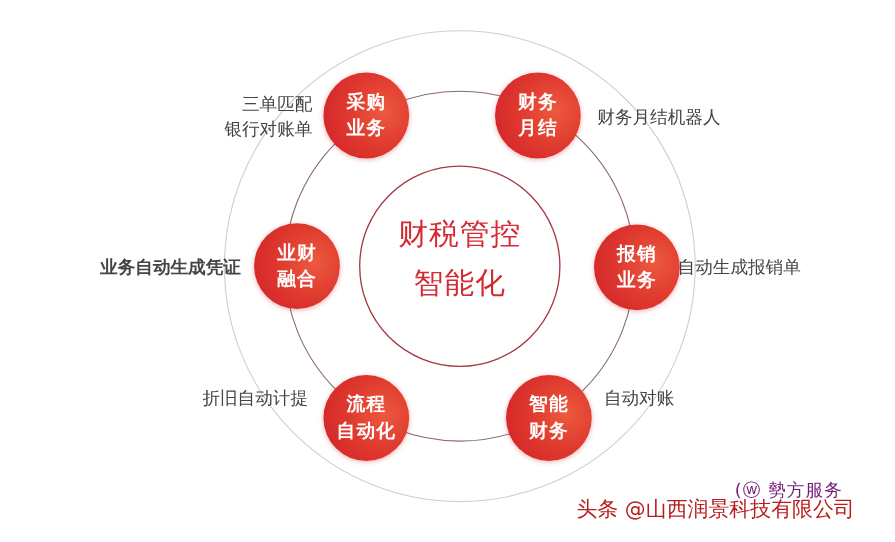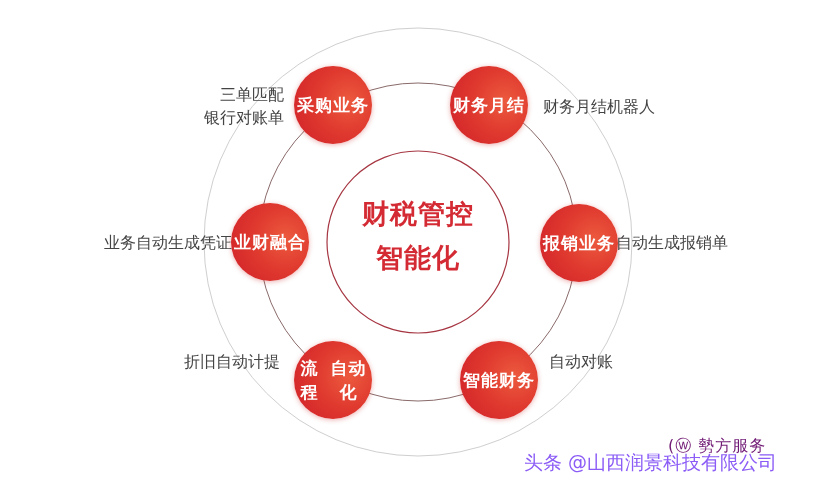--- a/index.html
+++ b/index.html
@@ -6,44 +6,44 @@
   body {
     width: 814px; height: 493px; position: relative; overflow: hidden;
     background: #ffffff;
     font-family: "DejaVu Sans", "Liberation Sans", sans-serif;
   }
   .rings { position: absolute; left: 0; top: 0; }
   .node {
     position: absolute; width: 78px; height: 78px; border-radius: 50%;
     background: radial-gradient(circle at 70% 45%, #ec5a3e 0%, #e03a2f 45%, #cf1f28 100%);
     box-shadow: 0 1px 5px rgba(200,30,30,0.35);
-    display: flex; flex-direction: row; align-items: center; justify-content: center;
+    display: flex; flex-direction: column; align-items: center; justify-content: center;
     color: #ffffff; font-weight: bold; font-size: 17px; line-height: 24px;
     text-align: center; letter-spacing: 1px;
   }
   .node span { display: block; }
   .center-label {
     position: absolute; left: 328px; top: 192px; width: 180px;
-    text-align: center; color: #d42a33; font-weight: bold;
+    text-align: center; color: #d42a33; font-weight: normal;
     font-size: 27px; line-height: 44px; letter-spacing: 1px;
   }
   .center-label span { display: block; }
   .desc {
     position: absolute; color: #444444; font-size: 16px; line-height: 23px;
     white-space: nowrap;
   }
   .desc span { display: block; }
   .right { text-align: left; }
   .left { text-align: right; }
   .watermark-faint {
     position: absolute; left: 668px; top: 436px; color: #701a75;
     font-size: 16px; letter-spacing: 1px;
   }
   .watermark {
-    position: absolute; left: 524px; top: 450px; color: #8b5cf6;
+    position: absolute; left: 524px; top: 450px; color: #b91c1c;
     font-size: 19px; text-shadow: 1px 1px 0 #ffffff, -1px -1px 0 #ffffff, 1px -1px 0 #fff, -1px 1px 0 #fff;
     white-space: nowrap;
   }
 </style>
 </head>
 <body>
 
 <svg class="rings" width="814" height="493">
   <circle cx="418" cy="242" r="214" fill="none" stroke="#cfcfcf" stroke-width="1"></circle>
   <circle cx="418" cy="242" r="159" fill="none" stroke="#8a6a6a" stroke-width="1"></circle>
@@ -69,21 +69,21 @@
   <span>月结</span>
 </div>
 <div class="desc right" style="left:543px; top:95px;">
   <span>财务月结机器人</span>
 </div>
 
 <div class="node" style="left:231px; top:203px;">
   <span>业财</span>
   <span>融合</span>
 </div>
-<div class="desc left" style="left:76px; top:231px; width:156px;">
+<div class="desc left" style="left:63px; top:231px; width:156px;font-weight:bold;">
   <span>业务自动生成凭证</span>
 </div>
 
 <div class="node" style="left:540px; top:204px;">
   <span>报销</span>
   <span>业务</span>
 </div>
 <div class="desc right" style="left:616px; top:231px;">
   <span>自动生成报销单</span>
 </div>

